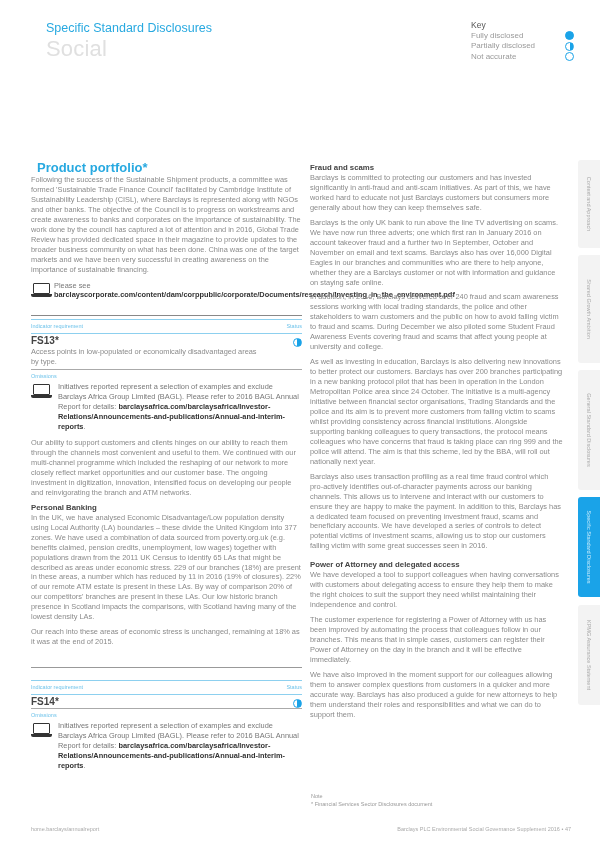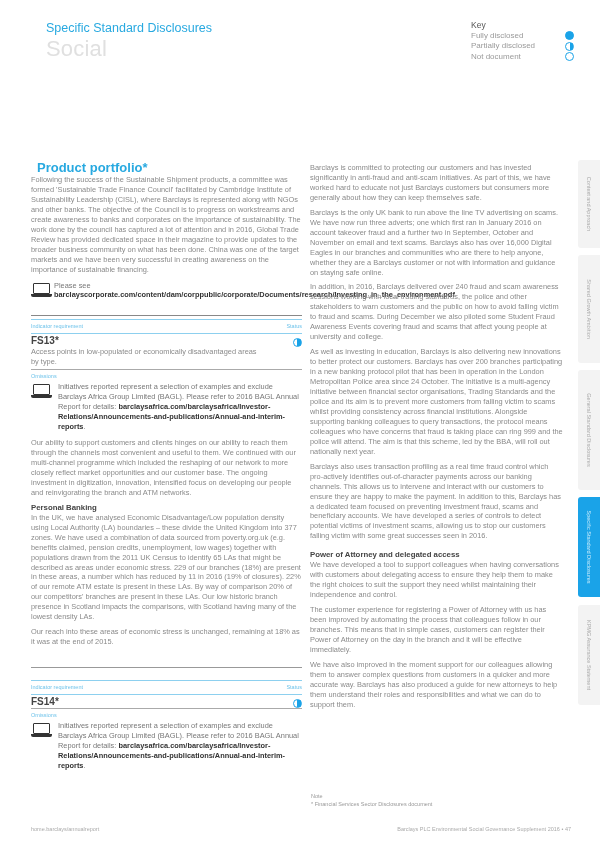--- a/index.html
+++ b/index.html
@@ -59,21 +59,21 @@
   <div class="key-title">Key</div>
   <div class="key-row">
     <span>Fully disclosed</span>
     <span class="dot full"></span>
   </div>
   <div class="key-row">
     <span>Partially disclosed</span>
     <span class="dot half"></span>
   </div>
   <div class="key-row">
-    <span>Not document</span>
+    <span>Not accurate</span>
     <span class="dot none"></span>
   </div>
 </div>
 
 <div class="col-left">
   <div class="h-blue">Product portfolio*</div>
   <p>Following the success of the Sustainable Shipment products, a committee was formed 'Sustainable Trade Finance Council' facilitated by Cambridge Institute of Sustainability Leadership (CISL), where Barclays is represented along with NGOs and other banks. The objective of the Council is to progress on workstreams and create awareness to banks and corporates on the importance of sustainability. The work done by the council has captured a lot of attention and in 2016, Global Trade Review has provided dedicated space in their magazine to provide updates to the broader business community on what has been done. China was one of the target markets and we have been very successful in creating awareness on the importance of sustainable financing.</p>
 
   <div class="see-box">
     <div class="laptop">
@@ -128,20 +128,21 @@
         <div class="scr"></div>
         <div class="base"></div>
       </div>
     <div style="color:#777;">
       <span>Initiatives reported represent a selection of examples and exclude Barclays Africa Group Limited (BAGL). Please refer to 2016 BAGL Annual Report for details: </span><b class="bold-link">barclaysafrica.com/barclaysafrica/Investor-Relations/Announcements-and-publications/Annual-and-interim-reports</b><span>.</span>
     </div>
   </div>
 </div>
 
 <div class="col-right">
+  <div class="h-dark">Fraud and scams</div>
   <p>Barclays is committed to protecting our customers and has invested significantly in anti-fraud and anti-scam initiatives. As part of this, we have worked hard to educate not just Barclays customers but consumers more generally about how they can keep themselves safe.</p>
   <p>Barclays is the only UK bank to run above the line TV advertising on scams. We have now run three adverts; one which first ran in January 2016 on account takeover fraud and a further two in September, October and November on email and text scams. Barclays also has over 16,000 Digital Eagles in our branches and communities who are there to help anyone, whether they are a Barclays customer or not with information and guidance on staying safe online.</p>
   <p>In addition, in 2016, Barclays delivered over 240 fraud and scam awareness sessions working with local trading standards, the police and other stakeholders to warn customers and the public on how to avoid falling victim to fraud and scams. During December we also piloted some Student Fraud Awareness Events covering fraud and scams that affect young people at university and college.</p>
   <p>As well as investing in education, Barclays is also delivering new innovations to better protect our customers. Barclays has over 200 branches participating in a new banking protocol pilot that has been in operation in the London Metropolitan Police area since 24 October. The initiative is a multi-agency initiative between financial sector organisations, Trading Standards and the police and its aim is to prevent more customers from falling victim to scams whilst providing consistency across financial institutions. Alongside supporting banking colleagues to query transactions, the protocol means colleagues who have concerns that fraud is taking place can ring 999 and the police will attend. The aim is that this scheme, led by the BBA, will roll out nationally next year.</p>
   <p>Barclays also uses transaction profiling as a real time fraud control which pro-actively identifies out-of-character payments across our banking channels. This allows us to intervene and interact with our customers to ensure they are happy to make the payment. In addition to this, Barclays has a dedicated team focused on preventing investment fraud, scams and beneficiary accounts. We have developed a series of controls to detect potential victims of investment scams, allowing us to stop our customers falling victim with some great successes seen in 2016.</p>
   <div class="h-dark" style="margin-top:9px;">Power of Attorney and delegated access</div>
   <p>We have developed a tool to support colleagues when having conversations with customers about delegating access to ensure they help them to make the right choices to suit the support they need whilst maintaining their independence and control.</p>
   <p>The customer experience for registering a Power of Attorney with us has been improved by automating the process that colleagues follow in our branches. This means that in simple cases, customers can register their Power of Attorney on the day in the branch and it will be effective immediately.</p>
   <p>We have also improved in the moment support for our colleagues allowing them to answer complex questions from customers in a quicker and more accurate way. Barclays has also produced a guide for new attorneys to help them understand their roles and responsibilities and what we can do to support them.</p>
 </div>

